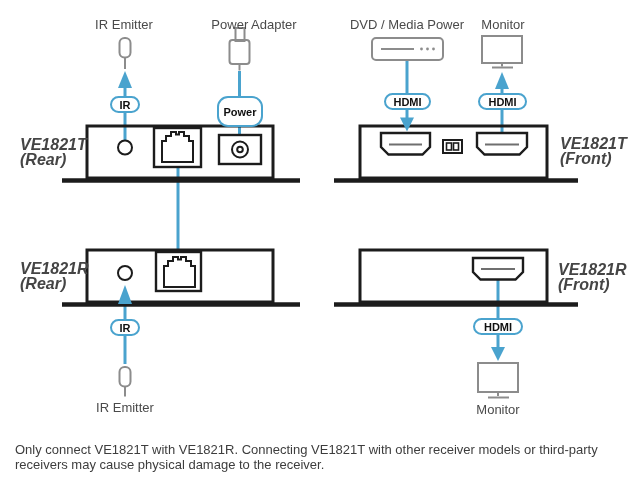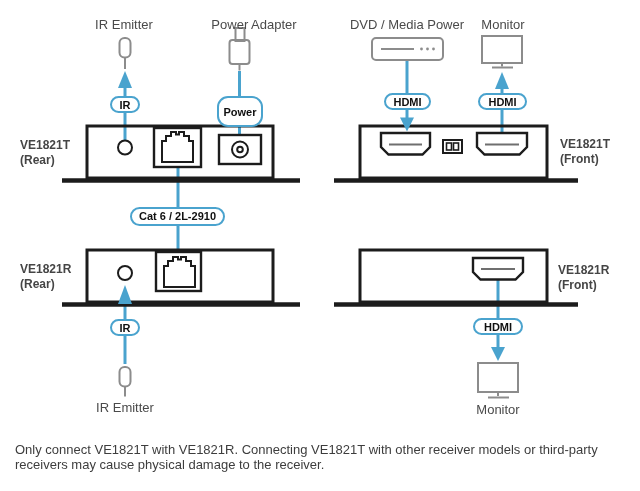--- a/index.html
+++ b/index.html
@@ -27,22 +27,22 @@
   .port-thin{fill:#ffffff;stroke:var(--ink);stroke-width:2;}
   .slot{stroke:#6f6f6f;stroke-width:2.2;fill:none;}
   .gray{fill:none;stroke:var(--icon-gray);stroke-width:2;}
   .grayfill{fill:var(--icon-gray);stroke:none;}
   
   .top-label,.bottom-label{
     position:absolute;font-size:13px;color:var(--label-text);
     transform:translateX(-50%);white-space:nowrap;
   }
   .device-label{
-    position:absolute;font-size:12px;font-weight:bold;line-height:14.5px;
-    color:var(--device-text);white-space:nowrap;
+    position:absolute;font-size:16px;font-weight:bold;line-height:14.5px;
+    color:var(--device-text);white-space:nowrap;font-style:italic;
   }
   .tag{
     position:absolute;box-sizing:border-box;background:#ffffff;
     border:2.5px solid var(--accent);border-radius:11px;
     display:flex;align-items:center;justify-content:center;
     font-size:11px;font-weight:bold;color:var(--oval-text);white-space:nowrap;
   }
   .note{
     position:absolute;left:15px;top:442px;width:622px;
     font-size:13px;line-height:15px;color:var(--note-text);
@@ -166,21 +166,20 @@
   </div>
   <div class="device-label" style="left:558px;top:263px">
     <div>VE1821R</div>
     <div>(Front)</div>
   </div>
 
   <div class="tag" style="left:110px;top:96px;width:30px;height:17px">IR</div>
   <div class="tag" style="left:217px;top:96px;width:46px;height:31px">Power</div>
   <div class="tag" style="left:384px;top:93px;width:47px;height:17px">HDMI</div>
   <div class="tag" style="left:478px;top:93px;width:49px;height:17px">HDMI</div>
-  <div class="tag" style="left:130px;top:207px;width:95px;height:18.5px">Cat 6 / 2L-2910</div>
   <div class="tag" style="left:110px;top:319px;width:30px;height:17px">IR</div>
   <div class="tag" style="left:473px;top:318px;width:50px;height:17px">HDMI</div>
 
   <div class="bottom-label" style="left:125px;top:400px">IR Emitter</div>
   <div class="bottom-label" style="left:498px;top:402px">Monitor</div>
 
   <div class="note">Only connect VE1821T with VE1821R. Connecting VE1821T with other receiver models or third-party receivers may cause physical damage to the receiver.</div>
 
 </div>
 

